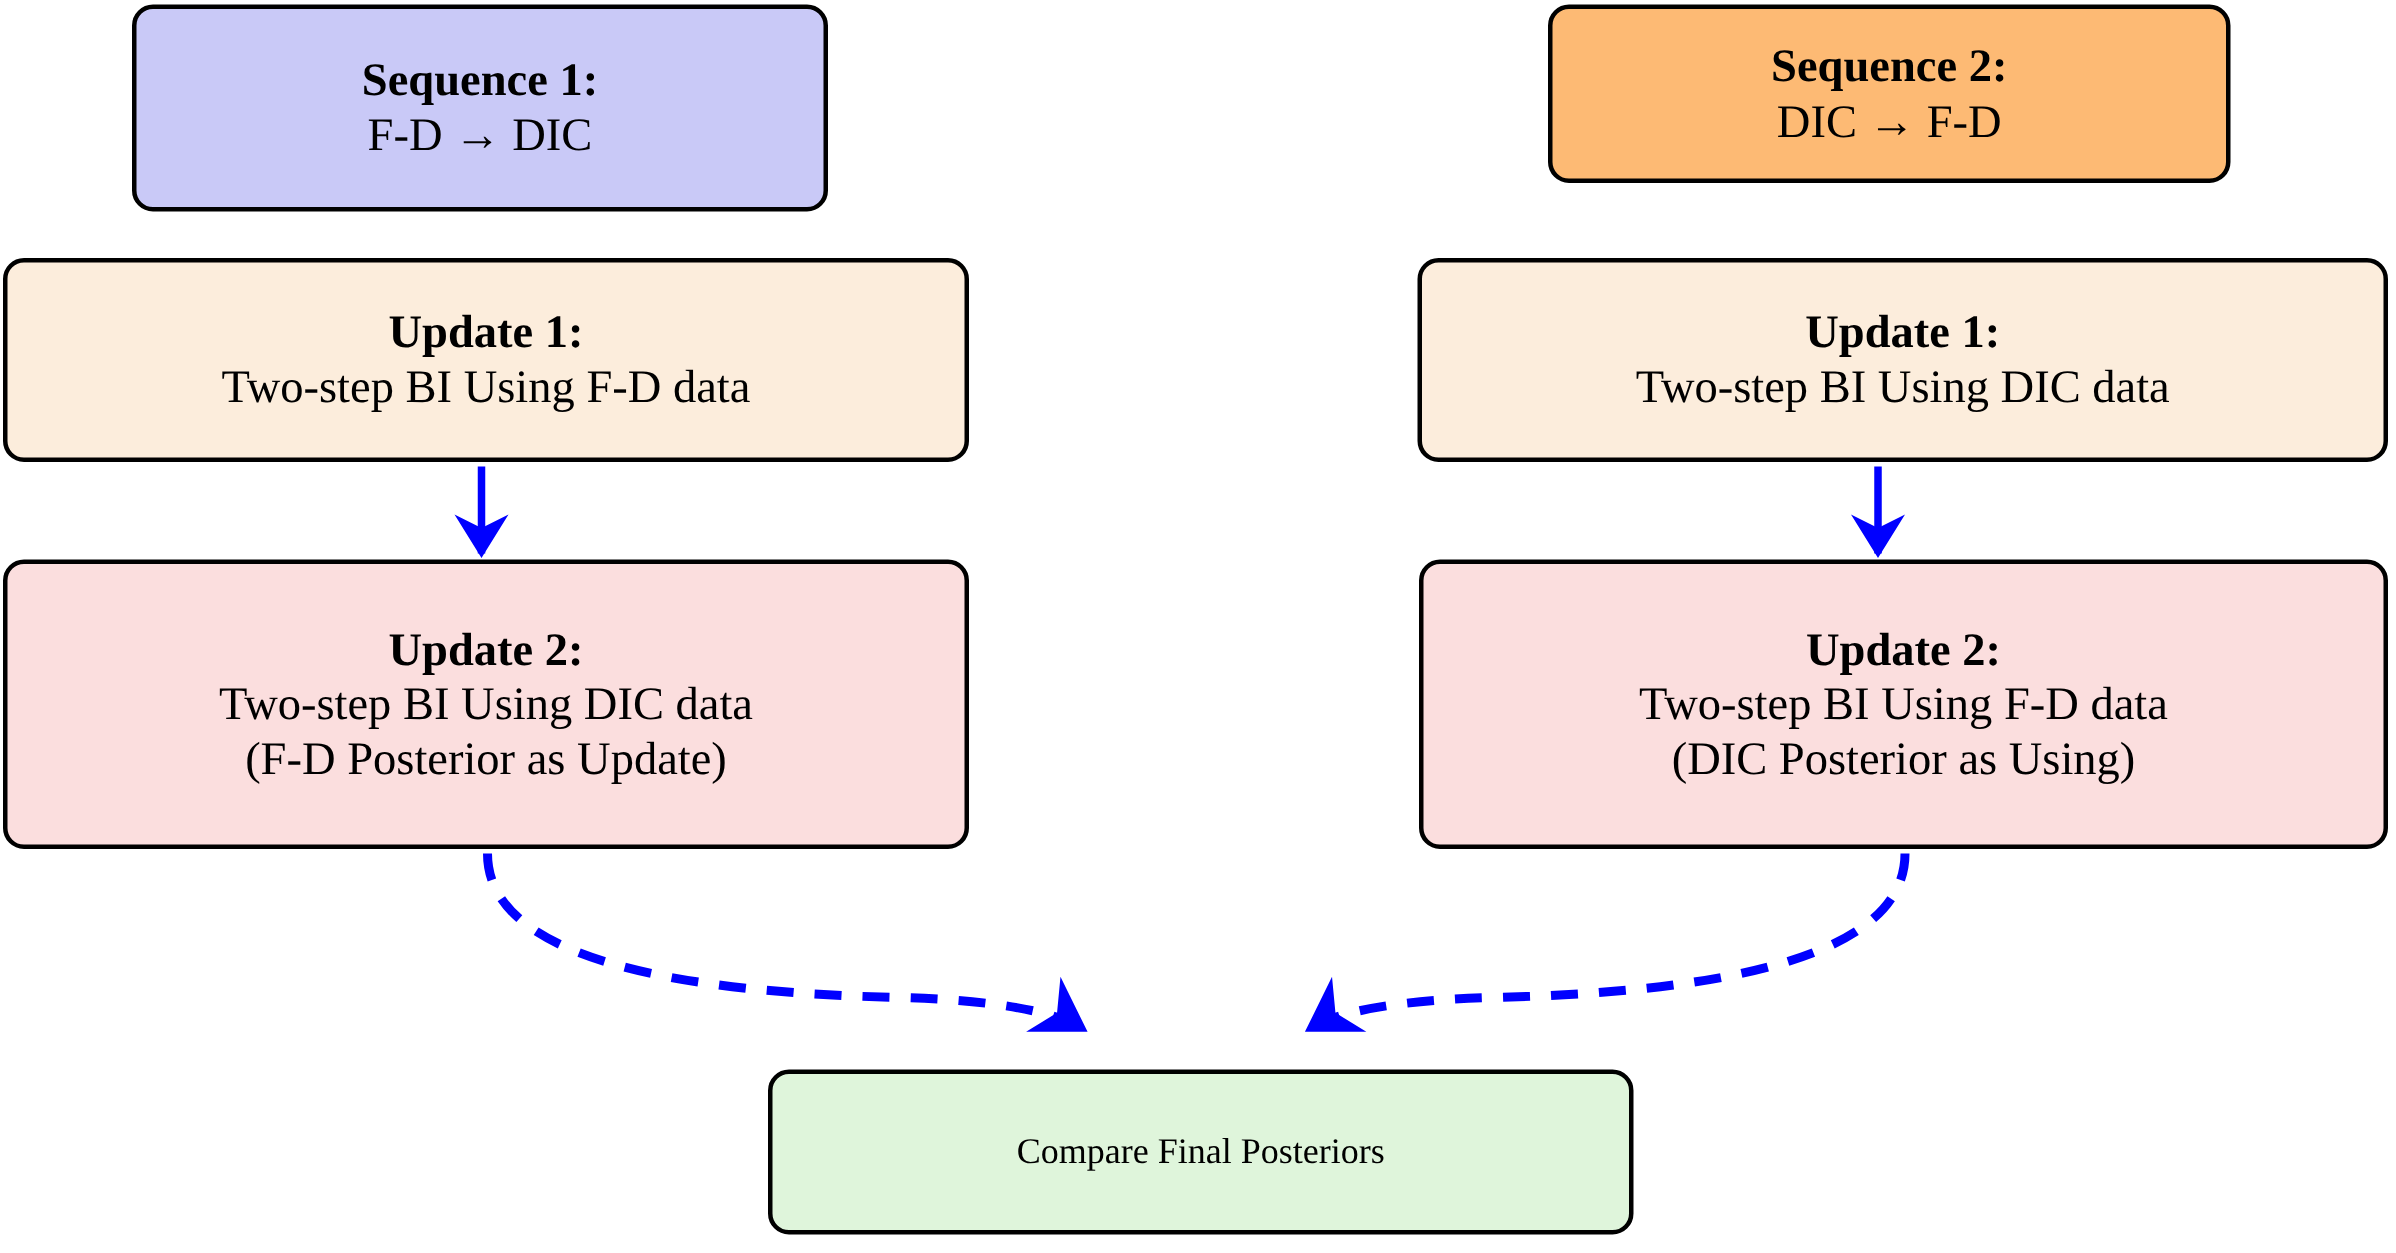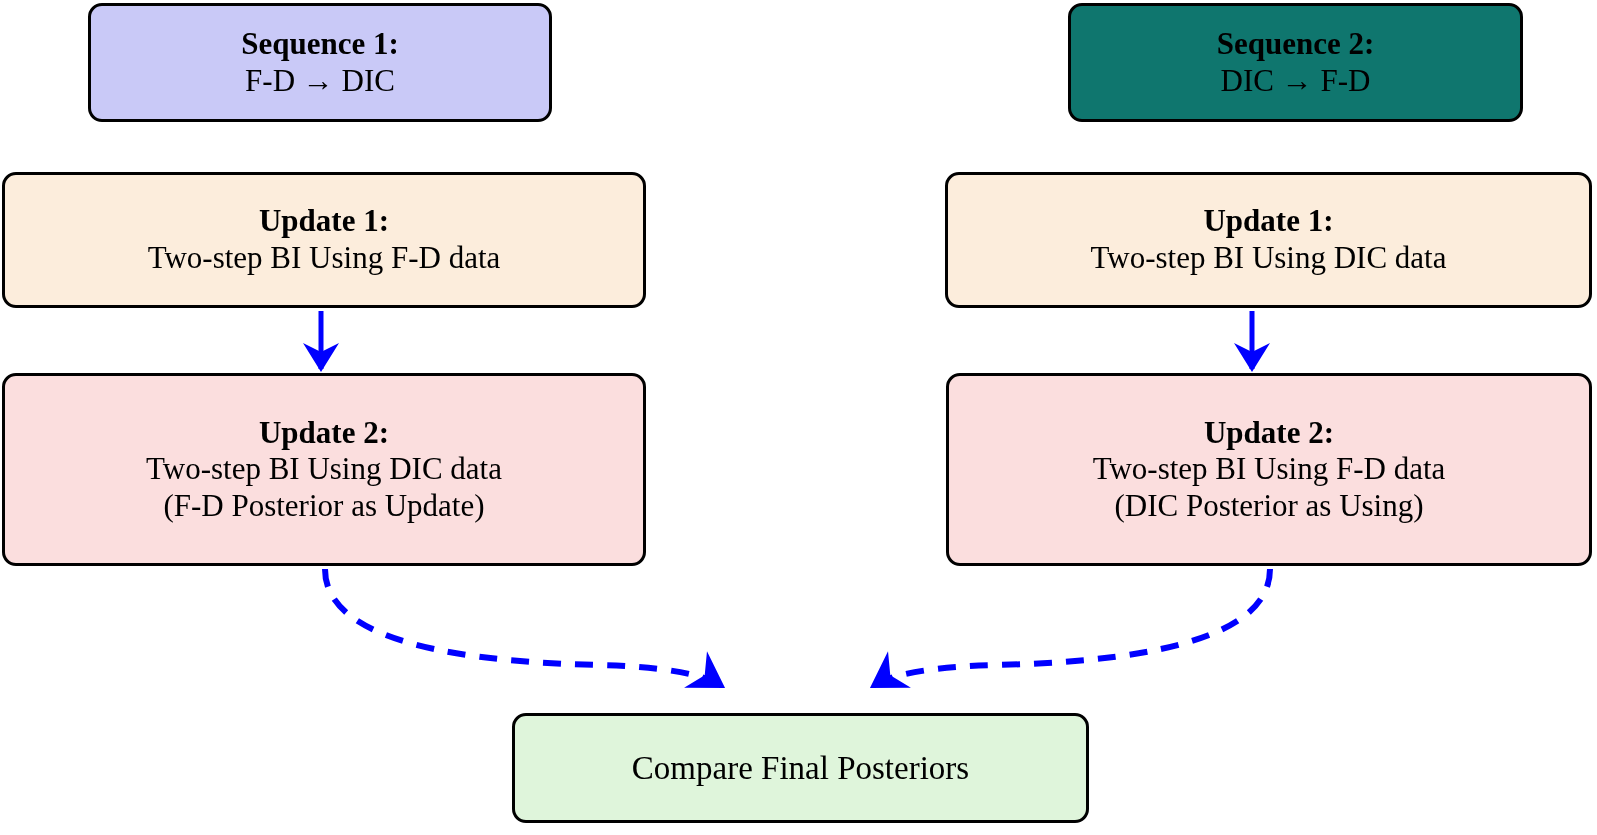--- a/index.html
+++ b/index.html
@@ -31,29 +31,28 @@
   .node .ln {
     display: block;
     white-space: nowrap;
   }
   .node .ln.bold {
     font-weight: bold;
   }
 
   
   #seq1 {
-    left: 88px;  top: 3px;   width: 464px; height: 119px;
+    left: 88px;  top: 3px;   width: 464px; height: 138px;
     background: #c9c9f7;
     font-size: 31px;
   }
   #seq2 {
     left: 1032px; top: 3px;  width: 455px; height: 119px;
-    background: #0f766e;
+    background: #fdba74;
     font-size: 31px;
-    margin-left: 36px;
   }
   #upd1L {
     left: 2px;   top: 172px; width: 644px; height: 136px;
     background: #fceddc;
     font-size: 31px;
   }
   #upd1R {
     left: 945px; top: 172px; width: 647px; height: 136px;
     background: #fceddc;
     font-size: 31px;
@@ -64,21 +63,21 @@
     font-size: 31px;
   }
   #upd2R {
     left: 946px; top: 373px; width: 646px; height: 193px;
     background: #fbdede;
     font-size: 31px;
   }
   #compare {
     left: 512px; top: 713px; width: 577px; height: 110px;
     background: #dff5db;
-    font-size: 33px;
+    font-size: 24px;
   }
 
   
   #arrows {
     position: absolute;
     left: 0; top: 0;
     width: 1597px;
     height: 835px;
     pointer-events: none;
   }

